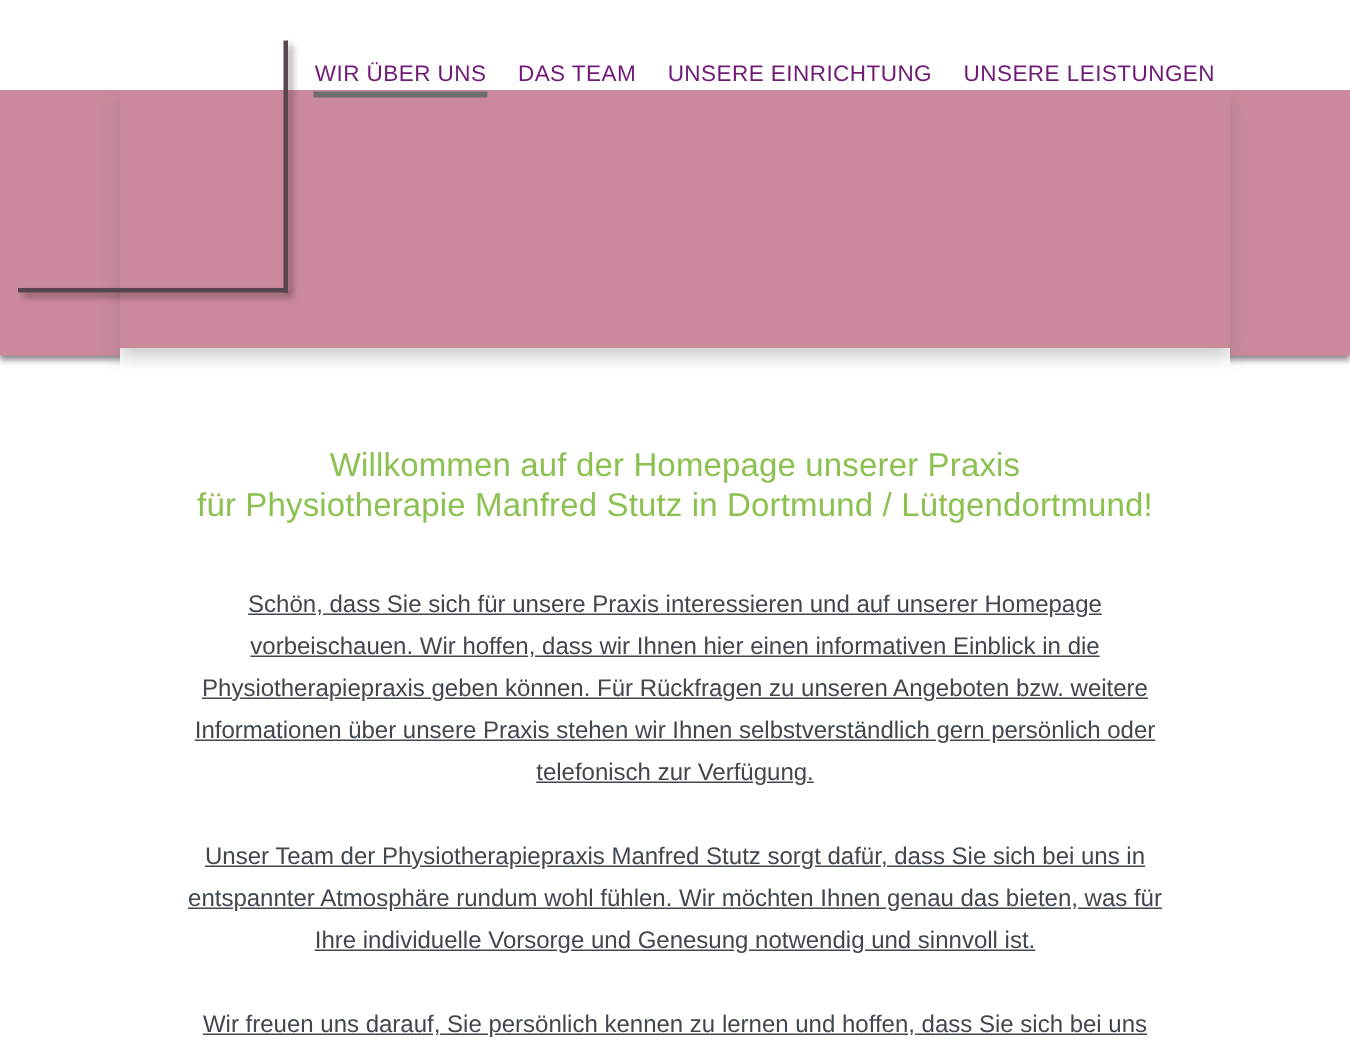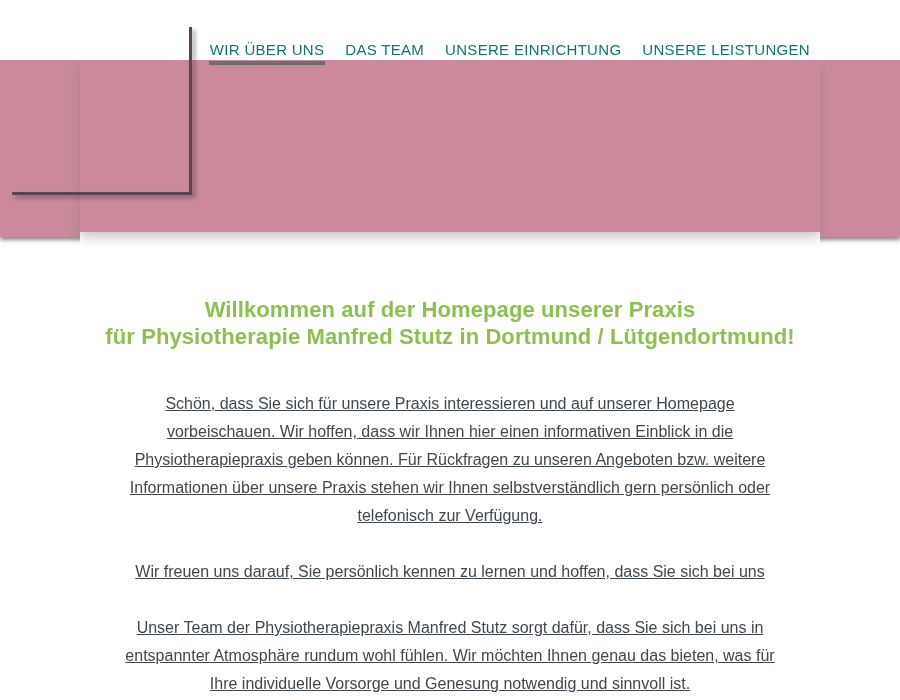--- a/index.html
+++ b/index.html
@@ -29,21 +29,21 @@
     top: 40px;
     right: 90px;
     display: flex;
     gap: 21px;
     z-index: 6;
   }
   .nav-item {
     position: relative;
     font-size: 15px;
     letter-spacing: 0.3px;
-    color: #0f766e;
+    color: #701a75;
     line-height: 20px;
     height: 20px;
     cursor: pointer;
     white-space: nowrap;
   }
   .nav-item.active::after {
     content: "";
     position: absolute;
     left: -1px;
     right: -1px;
@@ -93,21 +93,21 @@
     pointer-events: none;
   }
 
   
   .content {
     padding-top: 64px;
     text-align: center;
   }
   .page-heading {
     font-size: 22px;
-    font-weight: bold;
+    font-weight: normal;
     line-height: 27px;
     color: #8cc152;
     letter-spacing: 0.1px;
     margin: 0 0 40px 0;
   }
   .body-copy {
     width: 676px;
     margin: 0 auto;
     color: #40474f;
     font-size: 16px;
@@ -138,17 +138,17 @@
   <div class="col-header"></div>
 
   <div class="content">
     <h1 class="page-heading">
       <span>Willkommen auf der Homepage unserer Praxis</span><br>
       <span>für Physiotherapie Manfred Stutz in Dortmund / Lütgendortmund!</span>
     </h1>
 
     <div class="body-copy">
       <p>Schön, dass Sie sich für unsere Praxis interessieren und auf unserer Homepage vorbeischauen. Wir hoffen, dass wir Ihnen hier einen informativen Einblick in die Physiotherapiepraxis geben können. Für Rückfragen zu unseren Angeboten bzw. weitere Informationen über unsere Praxis stehen wir Ihnen selbstverständlich gern persönlich oder telefonisch zur Verfügung.</p>
+      <p>Unser Team der Physiotherapiepraxis Manfred Stutz sorgt dafür, dass Sie sich bei uns in entspannter Atmosphäre rundum wohl fühlen. Wir möchten Ihnen genau das bieten, was für Ihre individuelle Vorsorge und Genesung notwendig und sinnvoll ist.</p>
       <p>Wir freuen uns darauf, Sie persönlich kennen zu lernen und hoffen, dass Sie sich bei uns</p>
-      <p>Unser Team der Physiotherapiepraxis Manfred Stutz sorgt dafür, dass Sie sich bei uns in entspannter Atmosphäre rundum wohl fühlen. Wir möchten Ihnen genau das bieten, was für Ihre individuelle Vorsorge und Genesung notwendig und sinnvoll ist.</p>
     </div>
   </div>
 </div>
 
 </body></html>

